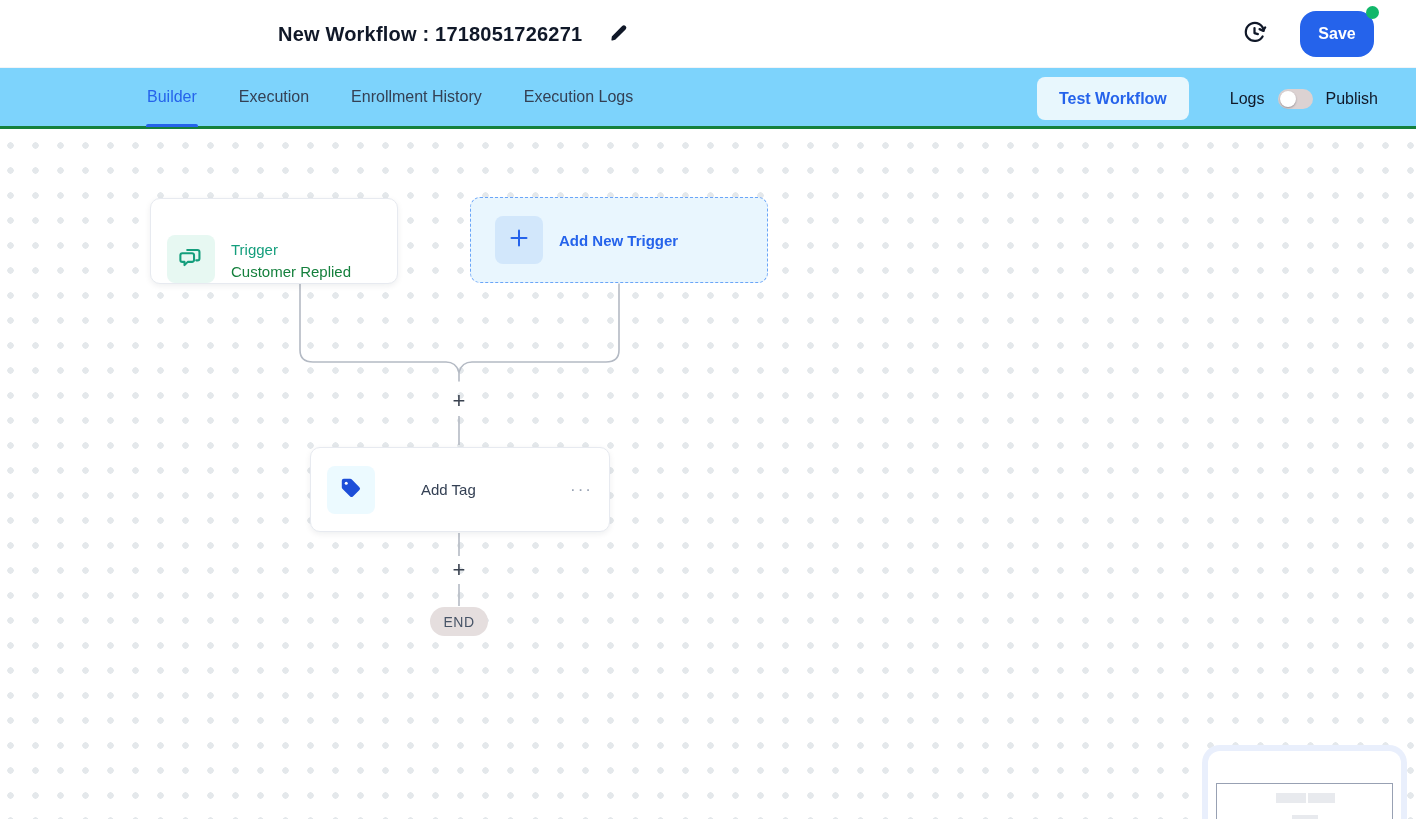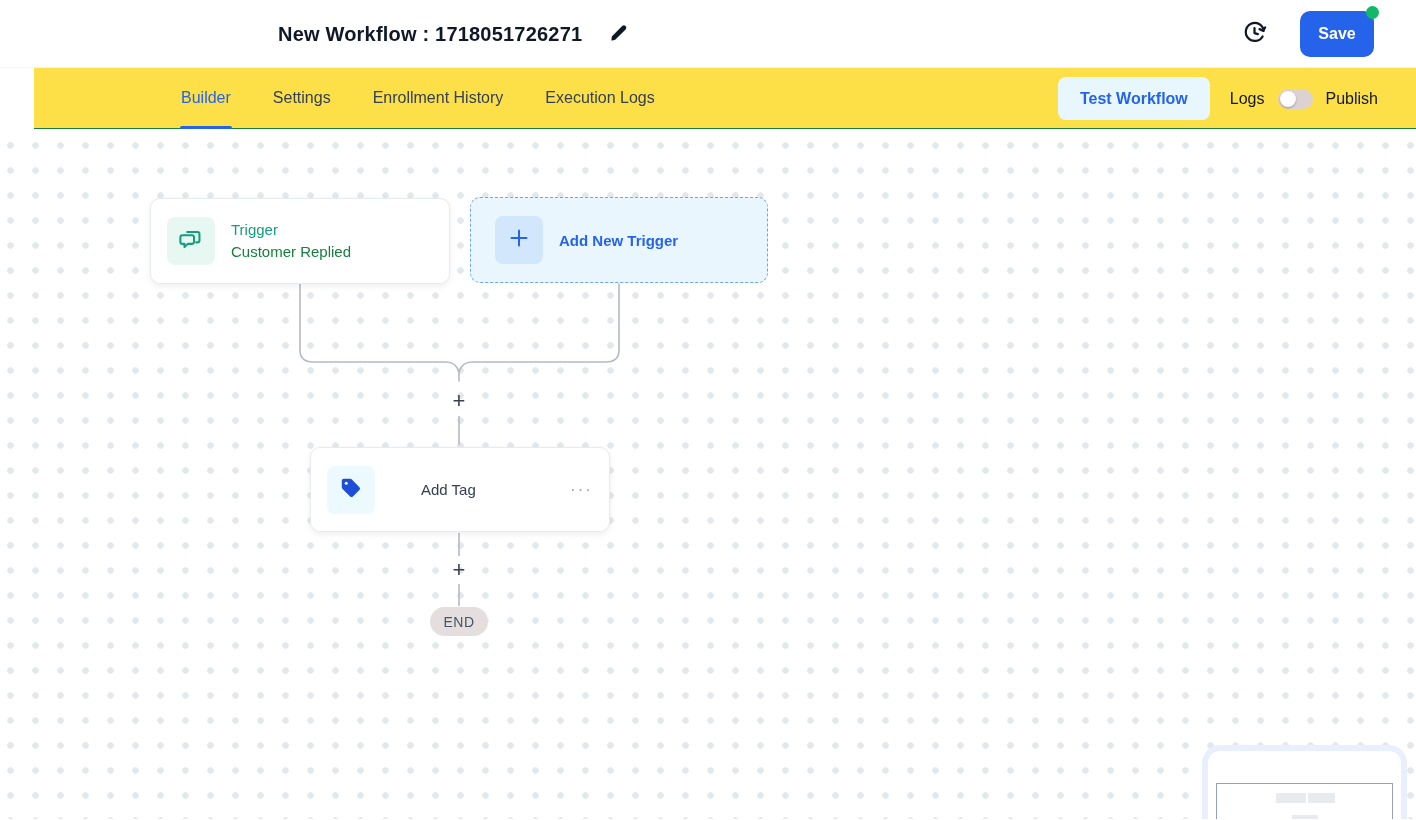--- a/index.html
+++ b/index.html
@@ -5,51 +5,51 @@
   * { margin:0; padding:0; box-sizing:border-box; }
   html,body { width:1416px; height:820px; overflow:hidden; background:#fff;
               font-family:"Liberation Sans", sans-serif; color:#101828; }
 
   
   .header { position:relative; height:68px; background:#fff; border-bottom:1px solid #f2f4f7; }
   .title-wrap { position:absolute; left:278px; top:0; height:68px; display:flex; align-items:center; gap:28px; }
   .page-title { font-size:20px; font-weight:600; color:#101828; letter-spacing:.2px; }
   .icon-btn { background:none; border:none; cursor:pointer; display:flex; align-items:center; justify-content:center; padding:0; }
   .header-right { position:absolute; right:42px; top:0; height:68px; display:flex; align-items:center; gap:32px; }
-  .save-btn { position:relative; width:74px; height:46px; background:#2563eb; border:none; border-radius:10px;
+  .save-btn { position:relative; width:74px; height:46px; background:#2563eb; border:none; border-radius:16px;
               color:#fff; font-size:16px; font-weight:700; cursor:pointer; font-family:inherit; }
   .save-dot { position:absolute; top:-5px; right:-5px; width:13px; height:13px; border-radius:50%; background:#12b76a; }
 
   
-  .tabbar { position:relative; height:61px; background:#fde047; border-bottom:1px solid #15803d; display:flex; align-items:center;margin-left:34px; }
+  .tabbar { position:relative; height:61px; background:#7dd3fc; border-bottom:3px solid #15803d; display:flex; align-items:center; }
   .tabs { display:flex; margin-left:147px; gap:42px; height:100%; }
   .tab { position:relative; display:flex; align-items:center; height:100%; font-size:16px; color:#344054; cursor:pointer; }
   .tab.active { color:#2563eb; }
   .tab.active .tab-underline { position:absolute; left:-1px; right:-1px; bottom:-1px; height:3px;
                                background:#2563eb; border-radius:2px 2px 0 0; }
-  .tabbar-right { position:absolute; right:38px; top:0; height:61px; display:flex; align-items:center; gap:20px; }
+  .tabbar-right { position:absolute; right:38px; top:0; height:61px; display:flex; align-items:center; gap:41px; }
   .test-workflow-btn { height:43px; padding:0 22px; background:#e8f7fd; border:none; border-radius:8px;
                        color:#2563eb; font-size:16px; font-weight:700; cursor:pointer; font-family:inherit; }
   .publish-group { display:flex; align-items:center; gap:13px; font-size:16px; color:#101828; }
   .toggle { position:relative; width:35px; height:20px; background:#dcd2d2; border-radius:10px; cursor:pointer; }
   .toggle-knob { position:absolute; left:2px; top:2px; width:16px; height:16px; border-radius:50%;
                  background:#fff; box-shadow:0 1px 2px rgba(16,24,40,.35); }
 
   
   .canvas { position:relative; height:690px; background:#fff; overflow:hidden;
             background-image:radial-gradient(circle, #e4e8eb 3px, transparent 3.4px);
             background-size:25px 25px; background-position:-2px 4px; }
   .edges { position:absolute; left:0; top:0; z-index:1; }
 
   .node { position:absolute; z-index:2; display:flex; align-items:center; gap:16px; padding-left:16px;
           background:#fff; border:1px solid #e7eaf0; border-radius:10px;
           box-shadow:0 2px 6px rgba(16,24,40,.07); cursor:pointer; }
   .icon-box { width:48px; height:48px; border-radius:8px; display:flex; align-items:center; justify-content:center; flex:0 0 auto; }
 
-  .node-trigger { left:150px; top:69px; width:300px; height:86px; }
+  .node-trigger { left:150px; top:69px; width:248px; height:86px;align-items:flex-end; }
   .node-trigger .icon-box { background:#e7f8f2; }
   .trigger-title { font-size:15px; font-weight:500; color:#149e7c; line-height:22px; }
   .trigger-sub { font-size:15px; color:#15803d; line-height:22px; }
 
   .node-add-trigger { left:470px; top:68px; width:298px; height:86px; background:#e9f6fe;
                       border:1.5px dashed #6aa5f8; box-shadow:none;padding-left:24px; }
   .node-add-trigger .icon-box { background:#d2e7fb; }
   .add-trigger-label { font-size:15px; font-weight:600; color:#2563eb; }
 
   .node-action { left:310px; top:318px; width:300px; height:85px; }
@@ -108,21 +108,21 @@
   </div>
 </div>
 
 <div class="tabbar">
   <div class="tabs">
     <div class="tab active">
       <span>Builder</span>
       <span class="tab-underline"></span>
     </div>
     <div class="tab">
-      <span>Settings</span>
+      <span>Execution</span>
     </div>
     <div class="tab">
       <span>Enrollment History</span>
     </div>
     <div class="tab">
       <span>Execution Logs</span>
     </div>
   </div>
   <div class="tabbar-right">
     <button class="test-workflow-btn">Test Workflow</button>

